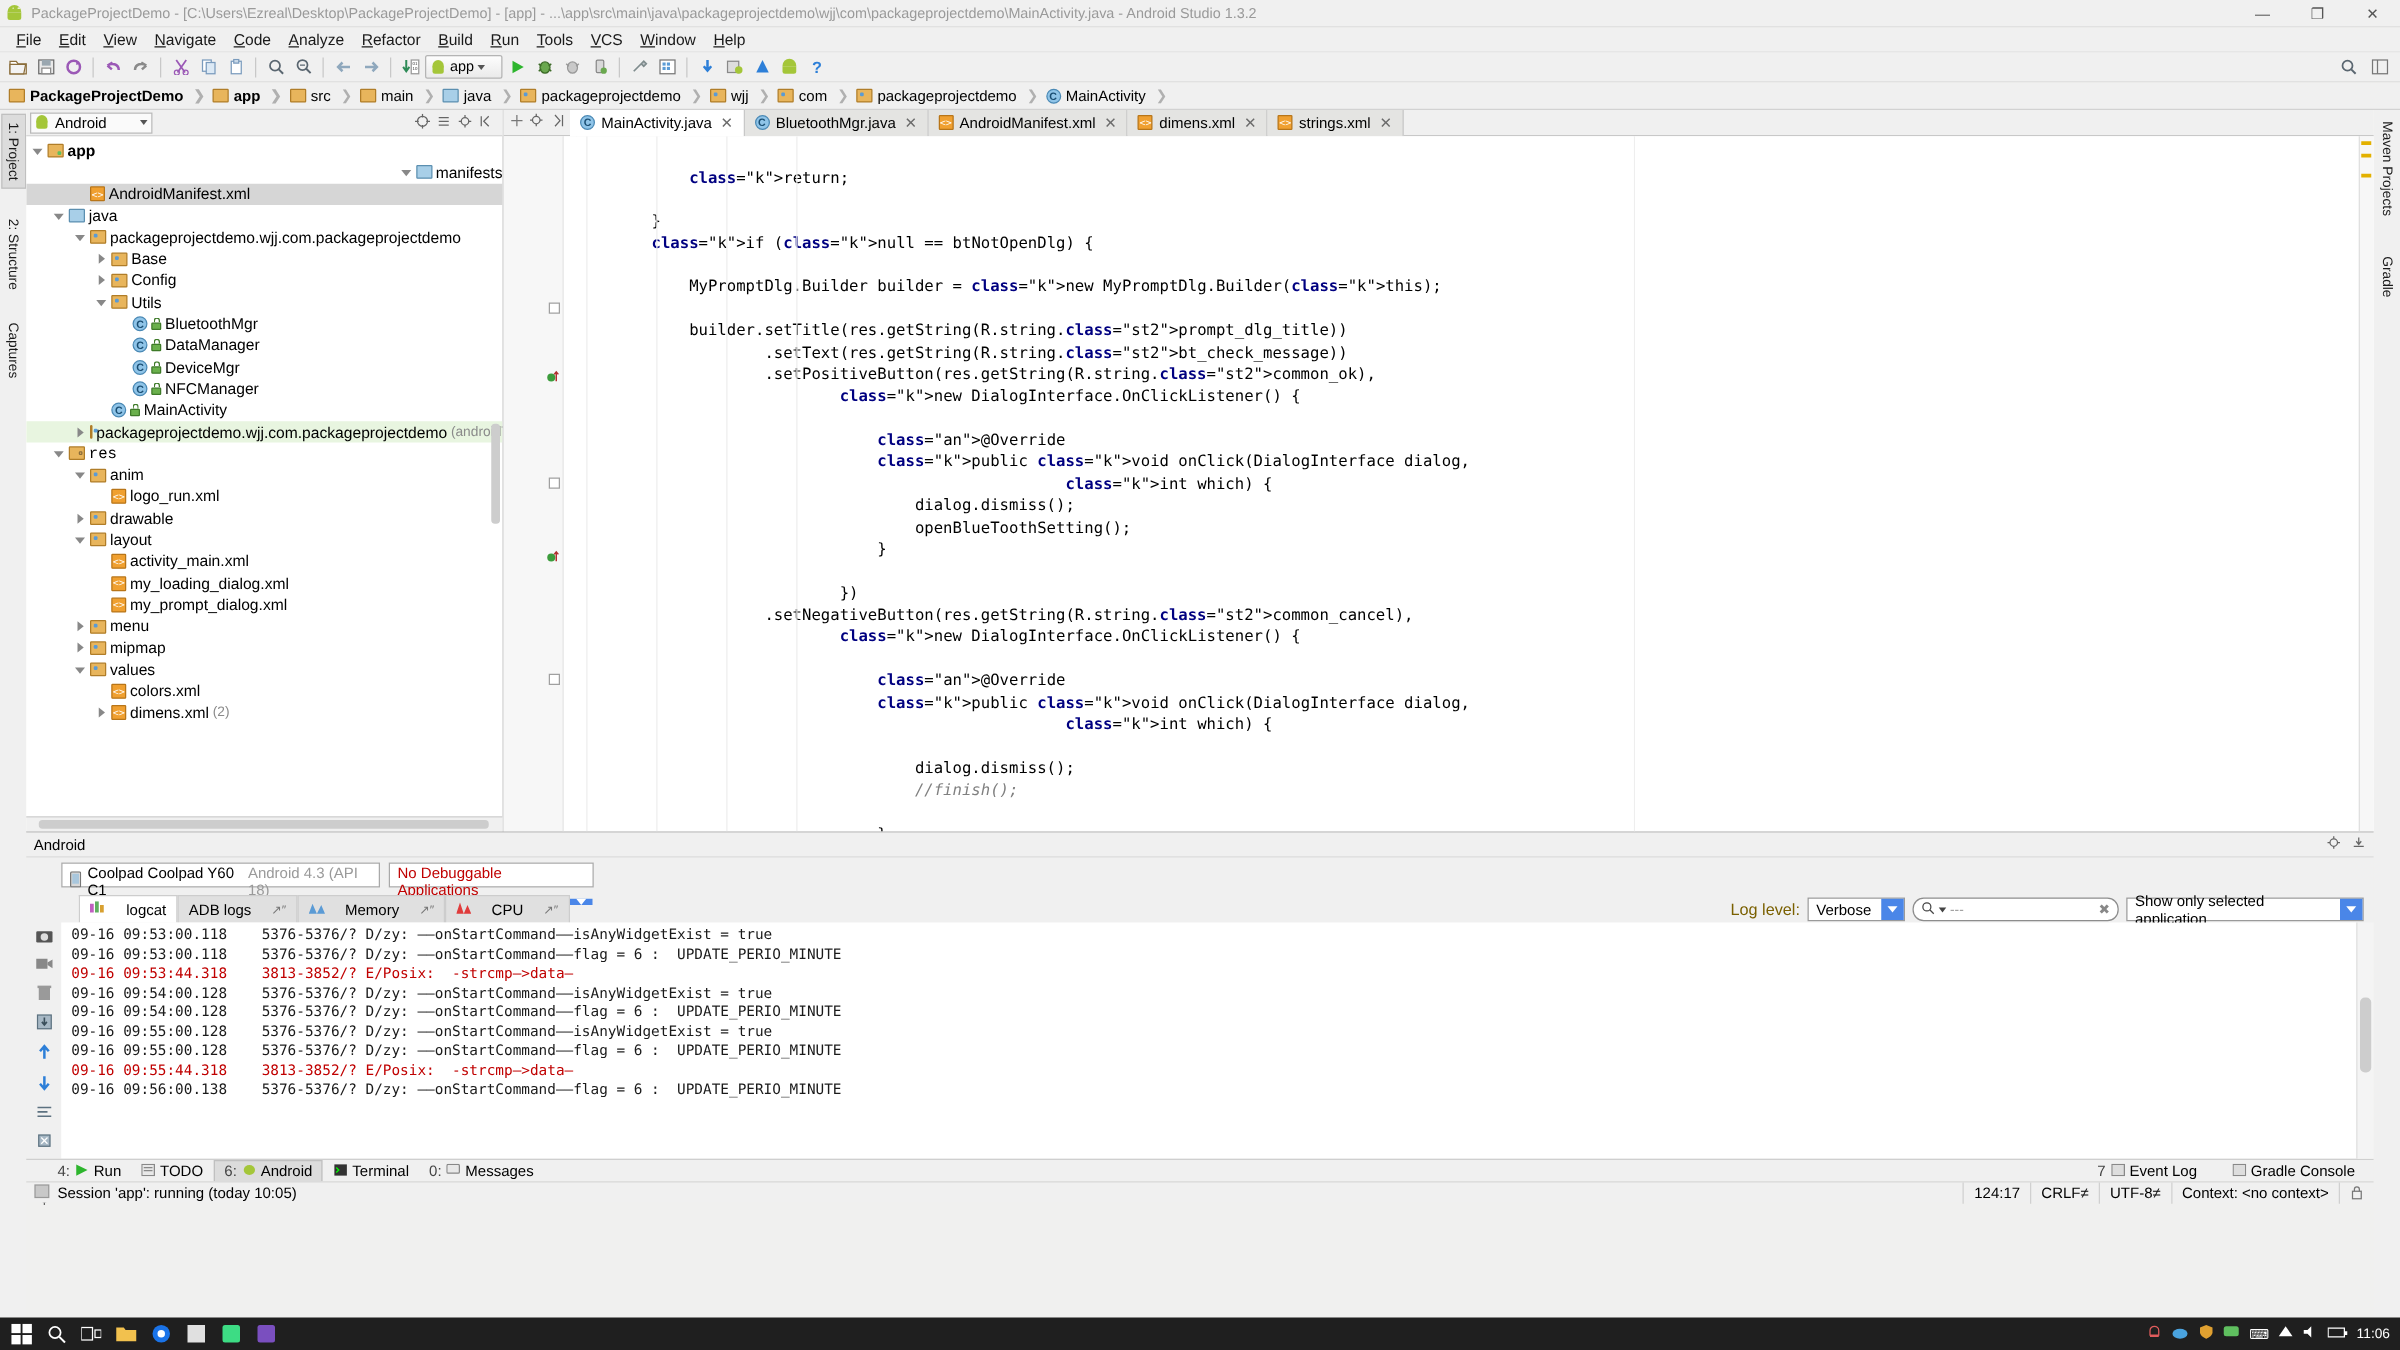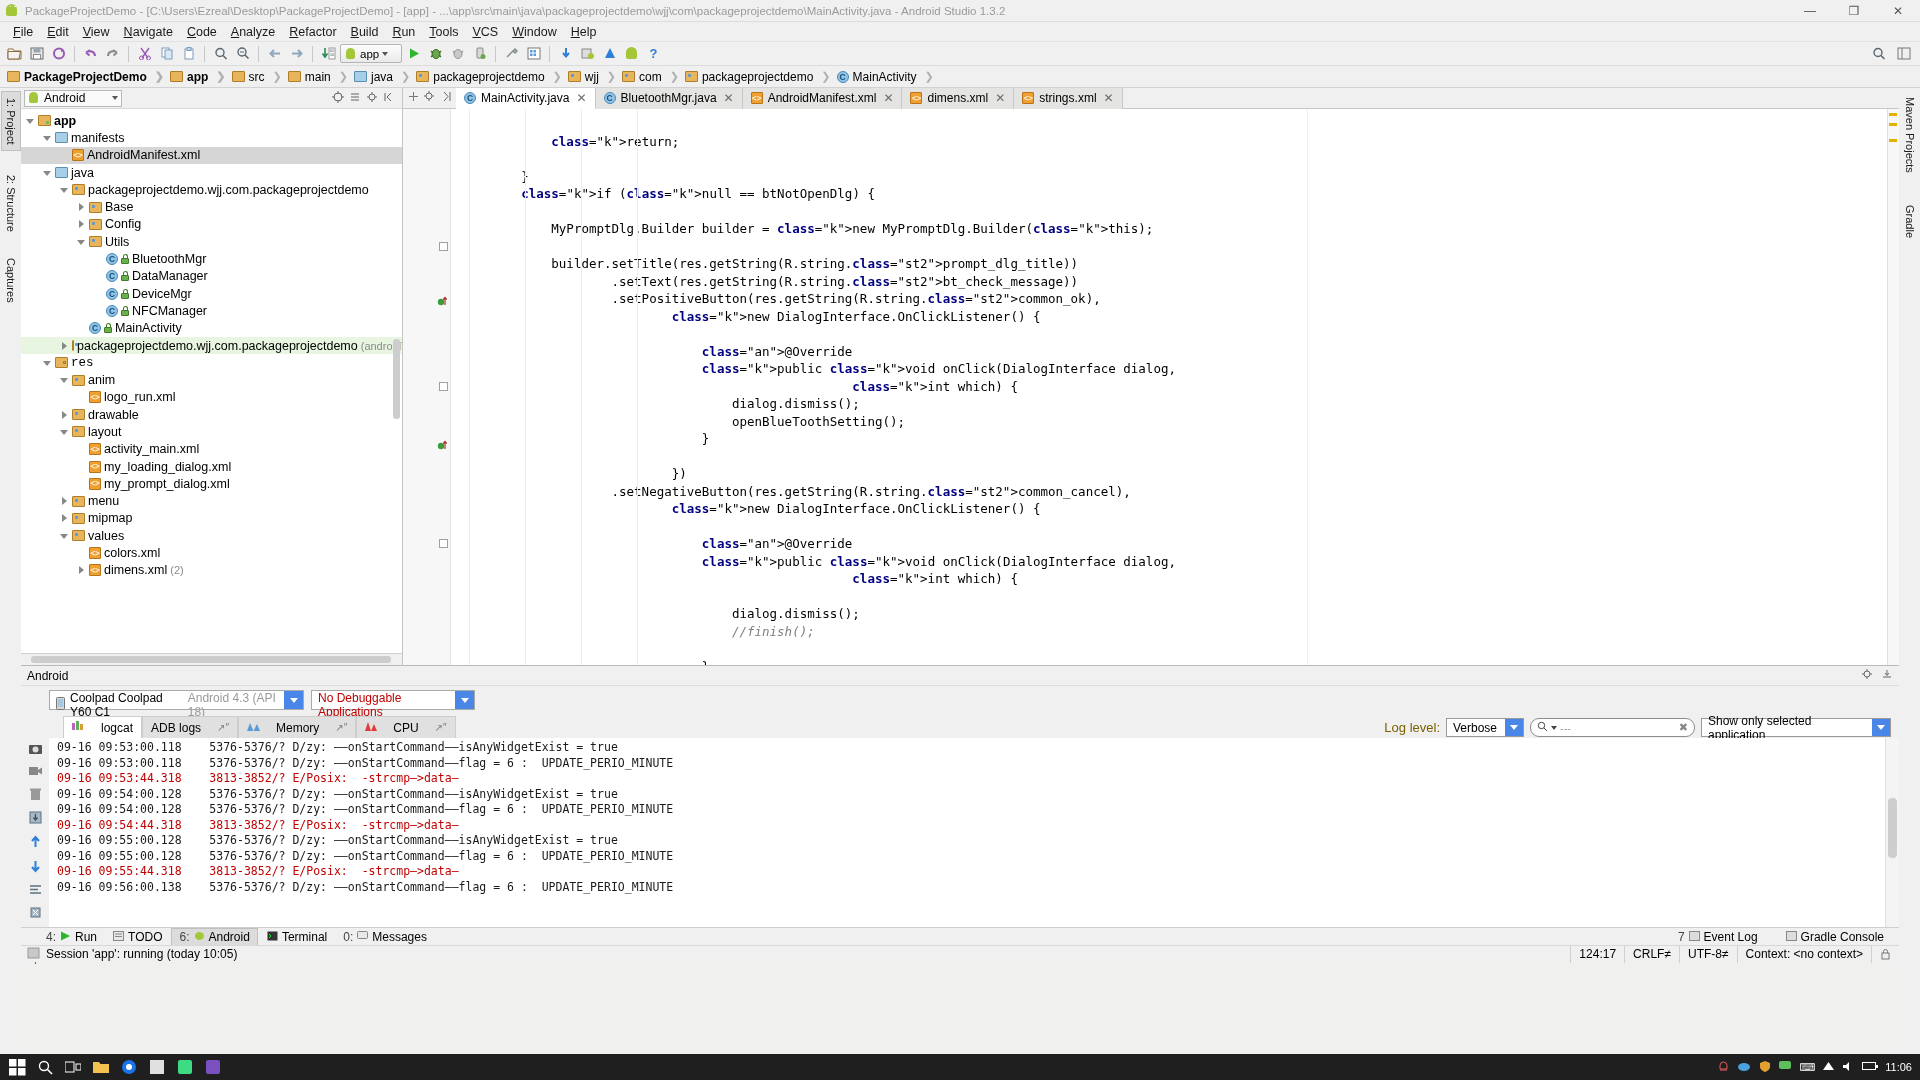--- a/index.html
+++ b/index.html
@@ -91,21 +91,21 @@
   .fold { position:absolute; left:36px; width:9px;height:9px;border:1px solid #a0a0a0;background:#fff;}
   .guide { position:absolute; top:0; bottom:0; width:1px; background:#eee; }
   .errbar { width:12px; background:#f7f7f7; border-left:1px solid #e0e0e0; position:relative; flex:0 0 12px;}
   .errmark{position:absolute;right:2px;width:8px;height:3px;}
 
   
   .lower { height:262px; display:flex; flex-direction:column; background:#f0f0f0; border-top:1px solid #b9b9b9;}
   .lower-head { height:20px; display:flex; align-items:center; padding:0 6px; font-size:12px; border-bottom:1px solid #dcdcdc;}
   .lower-head .right{margin-left:auto;display:flex;gap:7px;align-items:center}
   .devrow { height:28px; display:flex; align-items:center; gap:7px; padding:3px 0 3px 28px; }
-  .dev-combo { height:20px; border:1px solid #a9a9a9; background:#fff; display:flex; align-items:flex-start; font-size:12px;}
+  .dev-combo { height:20px; border:1px solid #a9a9a9; background:#fff; display:flex; align-items:flex-end; font-size:12px;flex-direction:column;}
   .dev-combo .txt{padding:0 6px; display:flex;gap:5px;align-items:center;}
   .dev-combo .arrowbtn{width:19px;height:18px;background:#4a86e8;display:flex;align-items:center;justify-content:center;}
   .arrow-w{width:0;height:0;border-left:4px solid transparent;border-right:4px solid transparent;border-top:5px solid #fff;}
   .logtabs { height:24px; display:flex; align-items:flex-end; padding-left:42px; gap:0; }
   .ltab { height:22px; display:flex; align-items:center; gap:16px; padding:0 8px; font-size:12px; background:#e0e0e0; border:1px solid #cdcdcd; border-bottom:none;}
   .ltab.active { background:#fff; }
   .lt-right{margin-left:auto; display:flex; align-items:center; gap:6px; padding-right:8px; padding-bottom:1px;}
   .combo2 { height:19px; border:1px solid #9a9a9a; background:#fff; display:flex;align-items:center; font-size:12px;}
   .combo2 .t{padding:0 8px 0 6px;}
   .combo2 .b{width:19px;height:17px;background:#4a86e8;display:flex;align-items:center;justify-content:center;}
@@ -464,21 +464,21 @@
             </div>
           </div>
           <div class="tree" id="tree">
             <div class="row" style="padding-left: 4px;">
                 <span class="arrow down"></span>
                 <span class="folder">
                   <span class="dot" style="left:auto;right:1px;top:5px;background:#5fbf5f"></span>
                 </span>
                 <span class="lbl b">app</span>
               </div>
-              <div class="row" style="padding-left: 21px;">
+              <div class="row" style="padding-left: 7px; justify-content: flex-end;">
                 <span class="arrow down"></span>
                 <span class="folder blue"></span>
                 <span class="lbl">manifests</span>
               </div>
               <div class="row sel" style="padding-left: 38px;">
                 <span class="arrow"></span>
                 <span class="xmlic">&lt;&gt;</span>
                 <span class="lbl">AndroidManifest.xml</span>
               </div>
               <div class="row" style="padding-left: 21px;">
@@ -898,21 +898,20 @@
                   <circle cx="6.5" cy="6.5" r="3" fill="none" stroke="#666"></circle>
                   <path d="M6.5 1 v2 M6.5 10 v2 M1 6.5 h2 M10 6.5 h2" stroke="#666"></path>
                 </svg></span>
           </div>
           <div class="logarea" id="logarea">
               <div class="logline dbg">09-16 09:53:00.118    5376-5376/? D/zy: ——onStartCommand——isAnyWidgetExist = true</div>
               <div class="logline dbg">09-16 09:53:00.118    5376-5376/? D/zy: ——onStartCommand——flag = 6 :  UPDATE_PERIO_MINUTE</div>
               <div class="logline err">09-16 09:53:44.318    3813-3852/? E/Posix:  -strcmp—&gt;data—</div>
               <div class="logline dbg">09-16 09:54:00.128    5376-5376/? D/zy: ——onStartCommand——isAnyWidgetExist = true</div>
               <div class="logline dbg">09-16 09:54:00.128    5376-5376/? D/zy: ——onStartCommand——flag = 6 :  UPDATE_PERIO_MINUTE</div>
-              <div class="logline err">09-16 09:54:44.318    3813-3852/? E/Posix:  -strcmp—&gt;data—</div>
               <div class="logline dbg">09-16 09:55:00.128    5376-5376/? D/zy: ——onStartCommand——isAnyWidgetExist = true</div>
               <div class="logline dbg">09-16 09:55:00.128    5376-5376/? D/zy: ——onStartCommand——flag = 6 :  UPDATE_PERIO_MINUTE</div>
               <div class="logline err">09-16 09:55:44.318    3813-3852/? E/Posix:  -strcmp—&gt;data—</div>
               <div class="logline dbg">09-16 09:56:00.138    5376-5376/? D/zy: ——onStartCommand——flag = 6 :  UPDATE_PERIO_MINUTE</div>
             </div>
           <div style="width:14px;background:#f4f4f4;border-left:1px solid #e0e0e0;position:relative">
             <div style="position:absolute;right:2px;top:60px;width:9px;height:60px;background:#cdcdcd;border-radius:4px"></div>
           </div>
         </div>
       </div>

